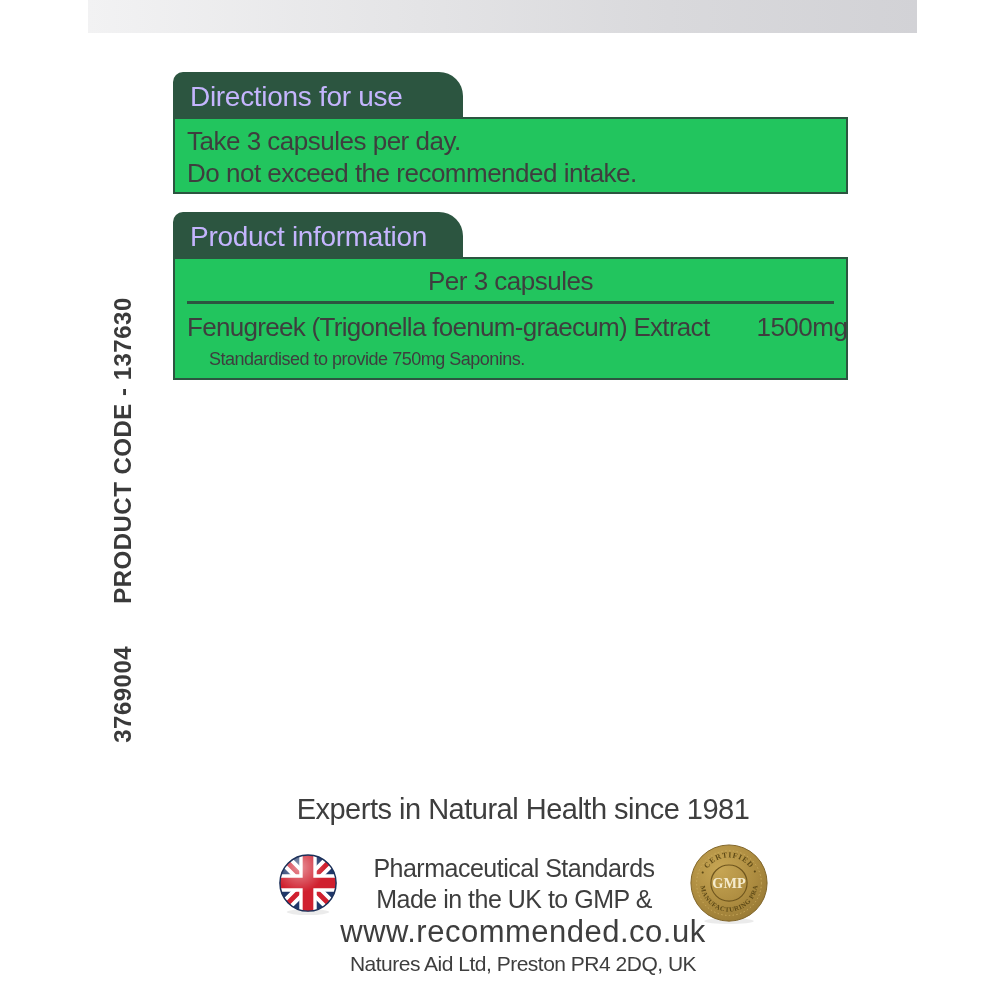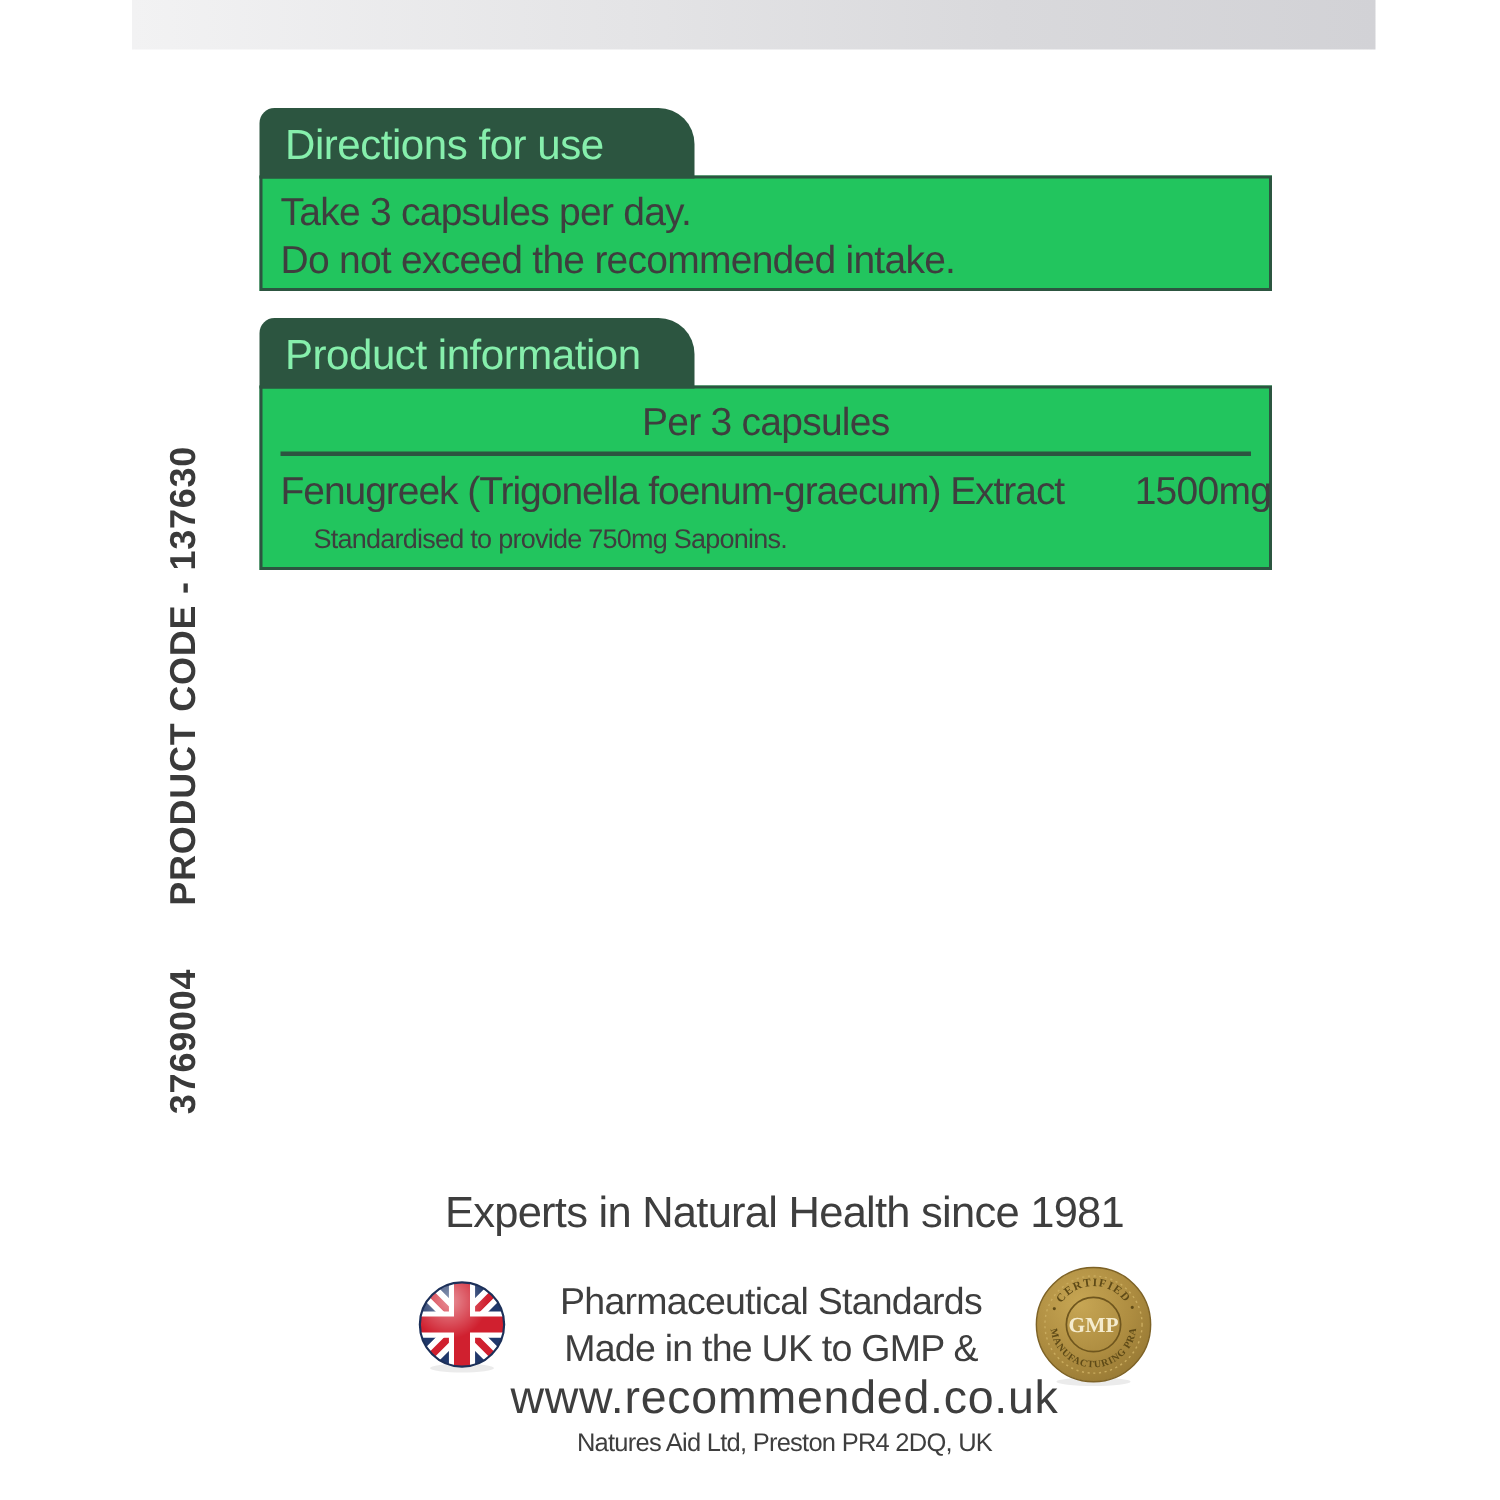--- a/index.html
+++ b/index.html
@@ -8,21 +8,21 @@
     font-family:"Liberation Sans", sans-serif;color:#3e3e3e;overflow:hidden;
   }
   
   .top-bar{
     position:absolute;left:88px;top:0;width:829px;height:33px;
     background:linear-gradient(to right,#f2f2f3 0%,#e4e4e6 40%,#d9d9dc 70%,#d2d2d6 100%);
   }
   
   .tab{
     position:absolute;left:173px;width:290px;height:47px;
-    background:#2c5540;color:#86efac;
+    background:#2c5540;color:#c4b5fd;
     border-radius:10px 24px 0 0;
     font-size:28px;line-height:49px;padding-left:17px;box-sizing:border-box;
     letter-spacing:-0.3px;z-index:2;white-space:nowrap;
   }
   .tab-directions{top:72px;}
   .tab-product{top:212px;}
   
   .box{
     position:absolute;left:173px;width:675px;background:#22c55e;
     border:2px solid #2c5540;box-sizing:border-box;z-index:1;
@@ -54,21 +54,21 @@
   }
   .made-text{font-size:25px;line-height:31px;text-align:center;letter-spacing:-0.5px;white-space:nowrap;}
   .flag-badge{width:62px;height:64px;flex:0 0 auto;}
   .gmp-badge{width:80px;height:82px;flex:0 0 auto;}
   .website{
     position:absolute;left:173px;top:914px;width:700px;text-align:center;
     font-size:31px;letter-spacing:0.5px;
   }
   .address{
     position:absolute;left:173px;top:952px;width:700px;text-align:center;
-    font-size:17px;letter-spacing:-0.5px;
+    font-size:21px;letter-spacing:-0.5px;
   }
 </style>
 </head>
 <body>
 
 <div id="screen">
 
   <div class="top-bar"></div>
 
   <div class="tab tab-directions">Directions for use</div>

